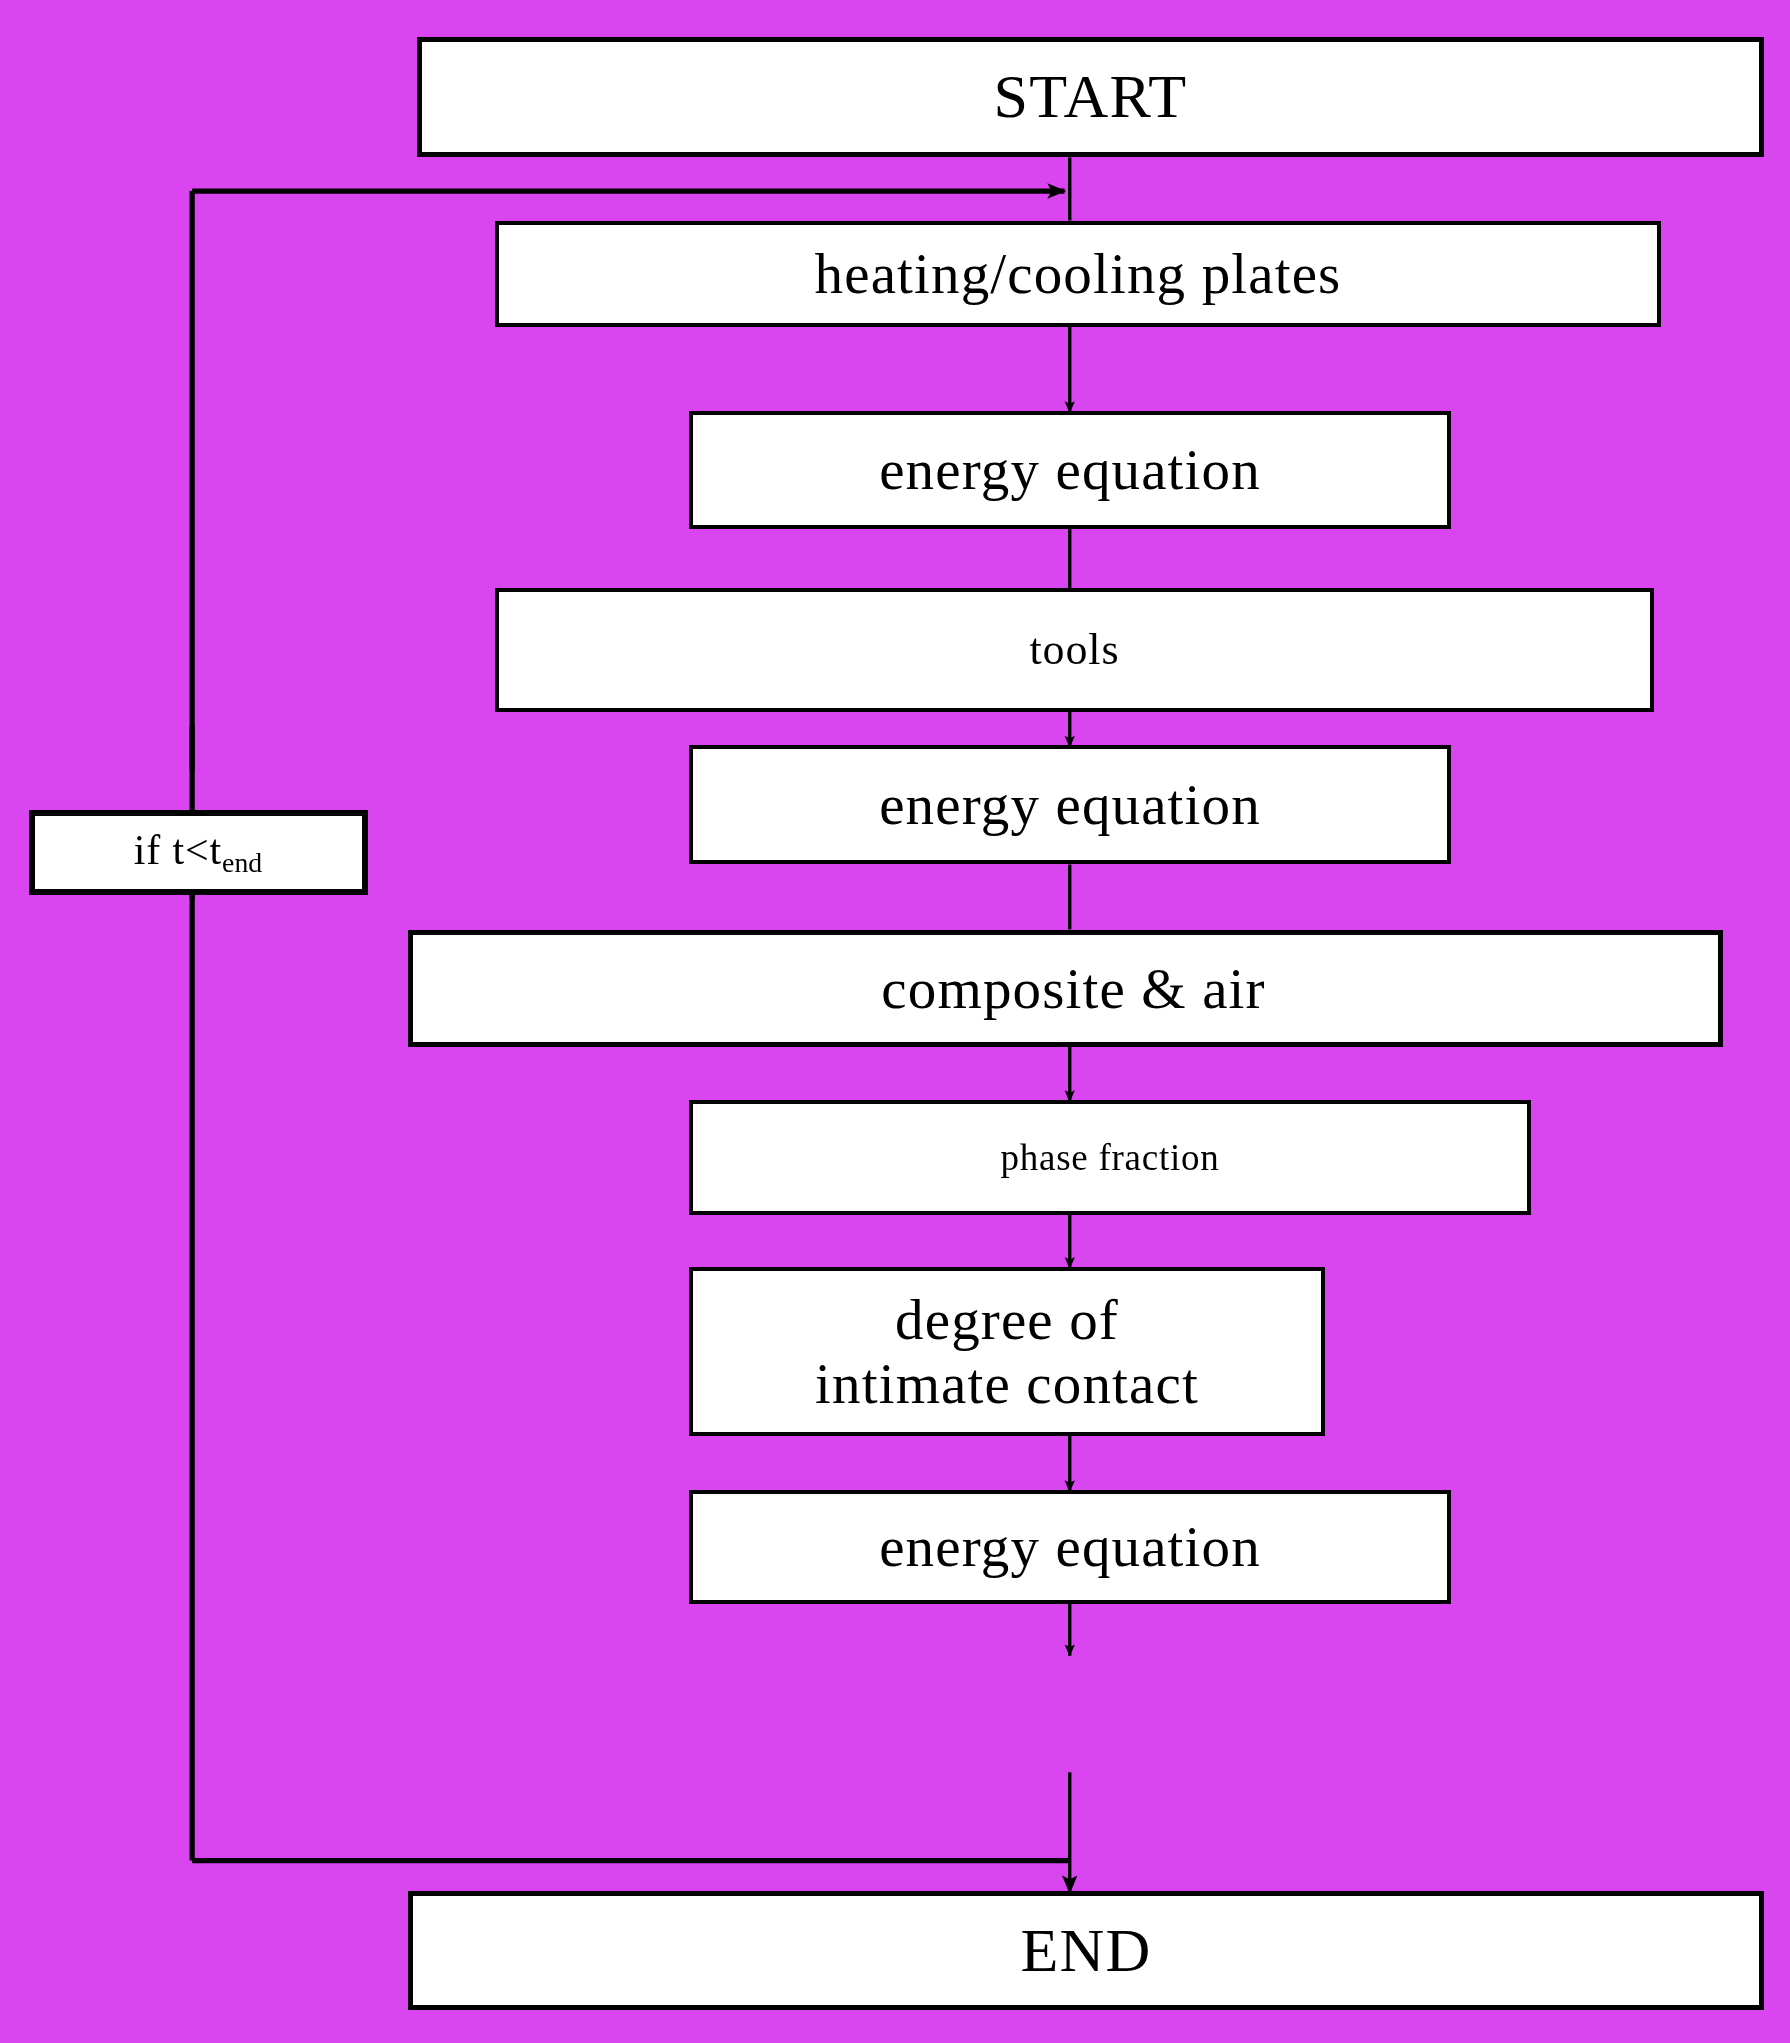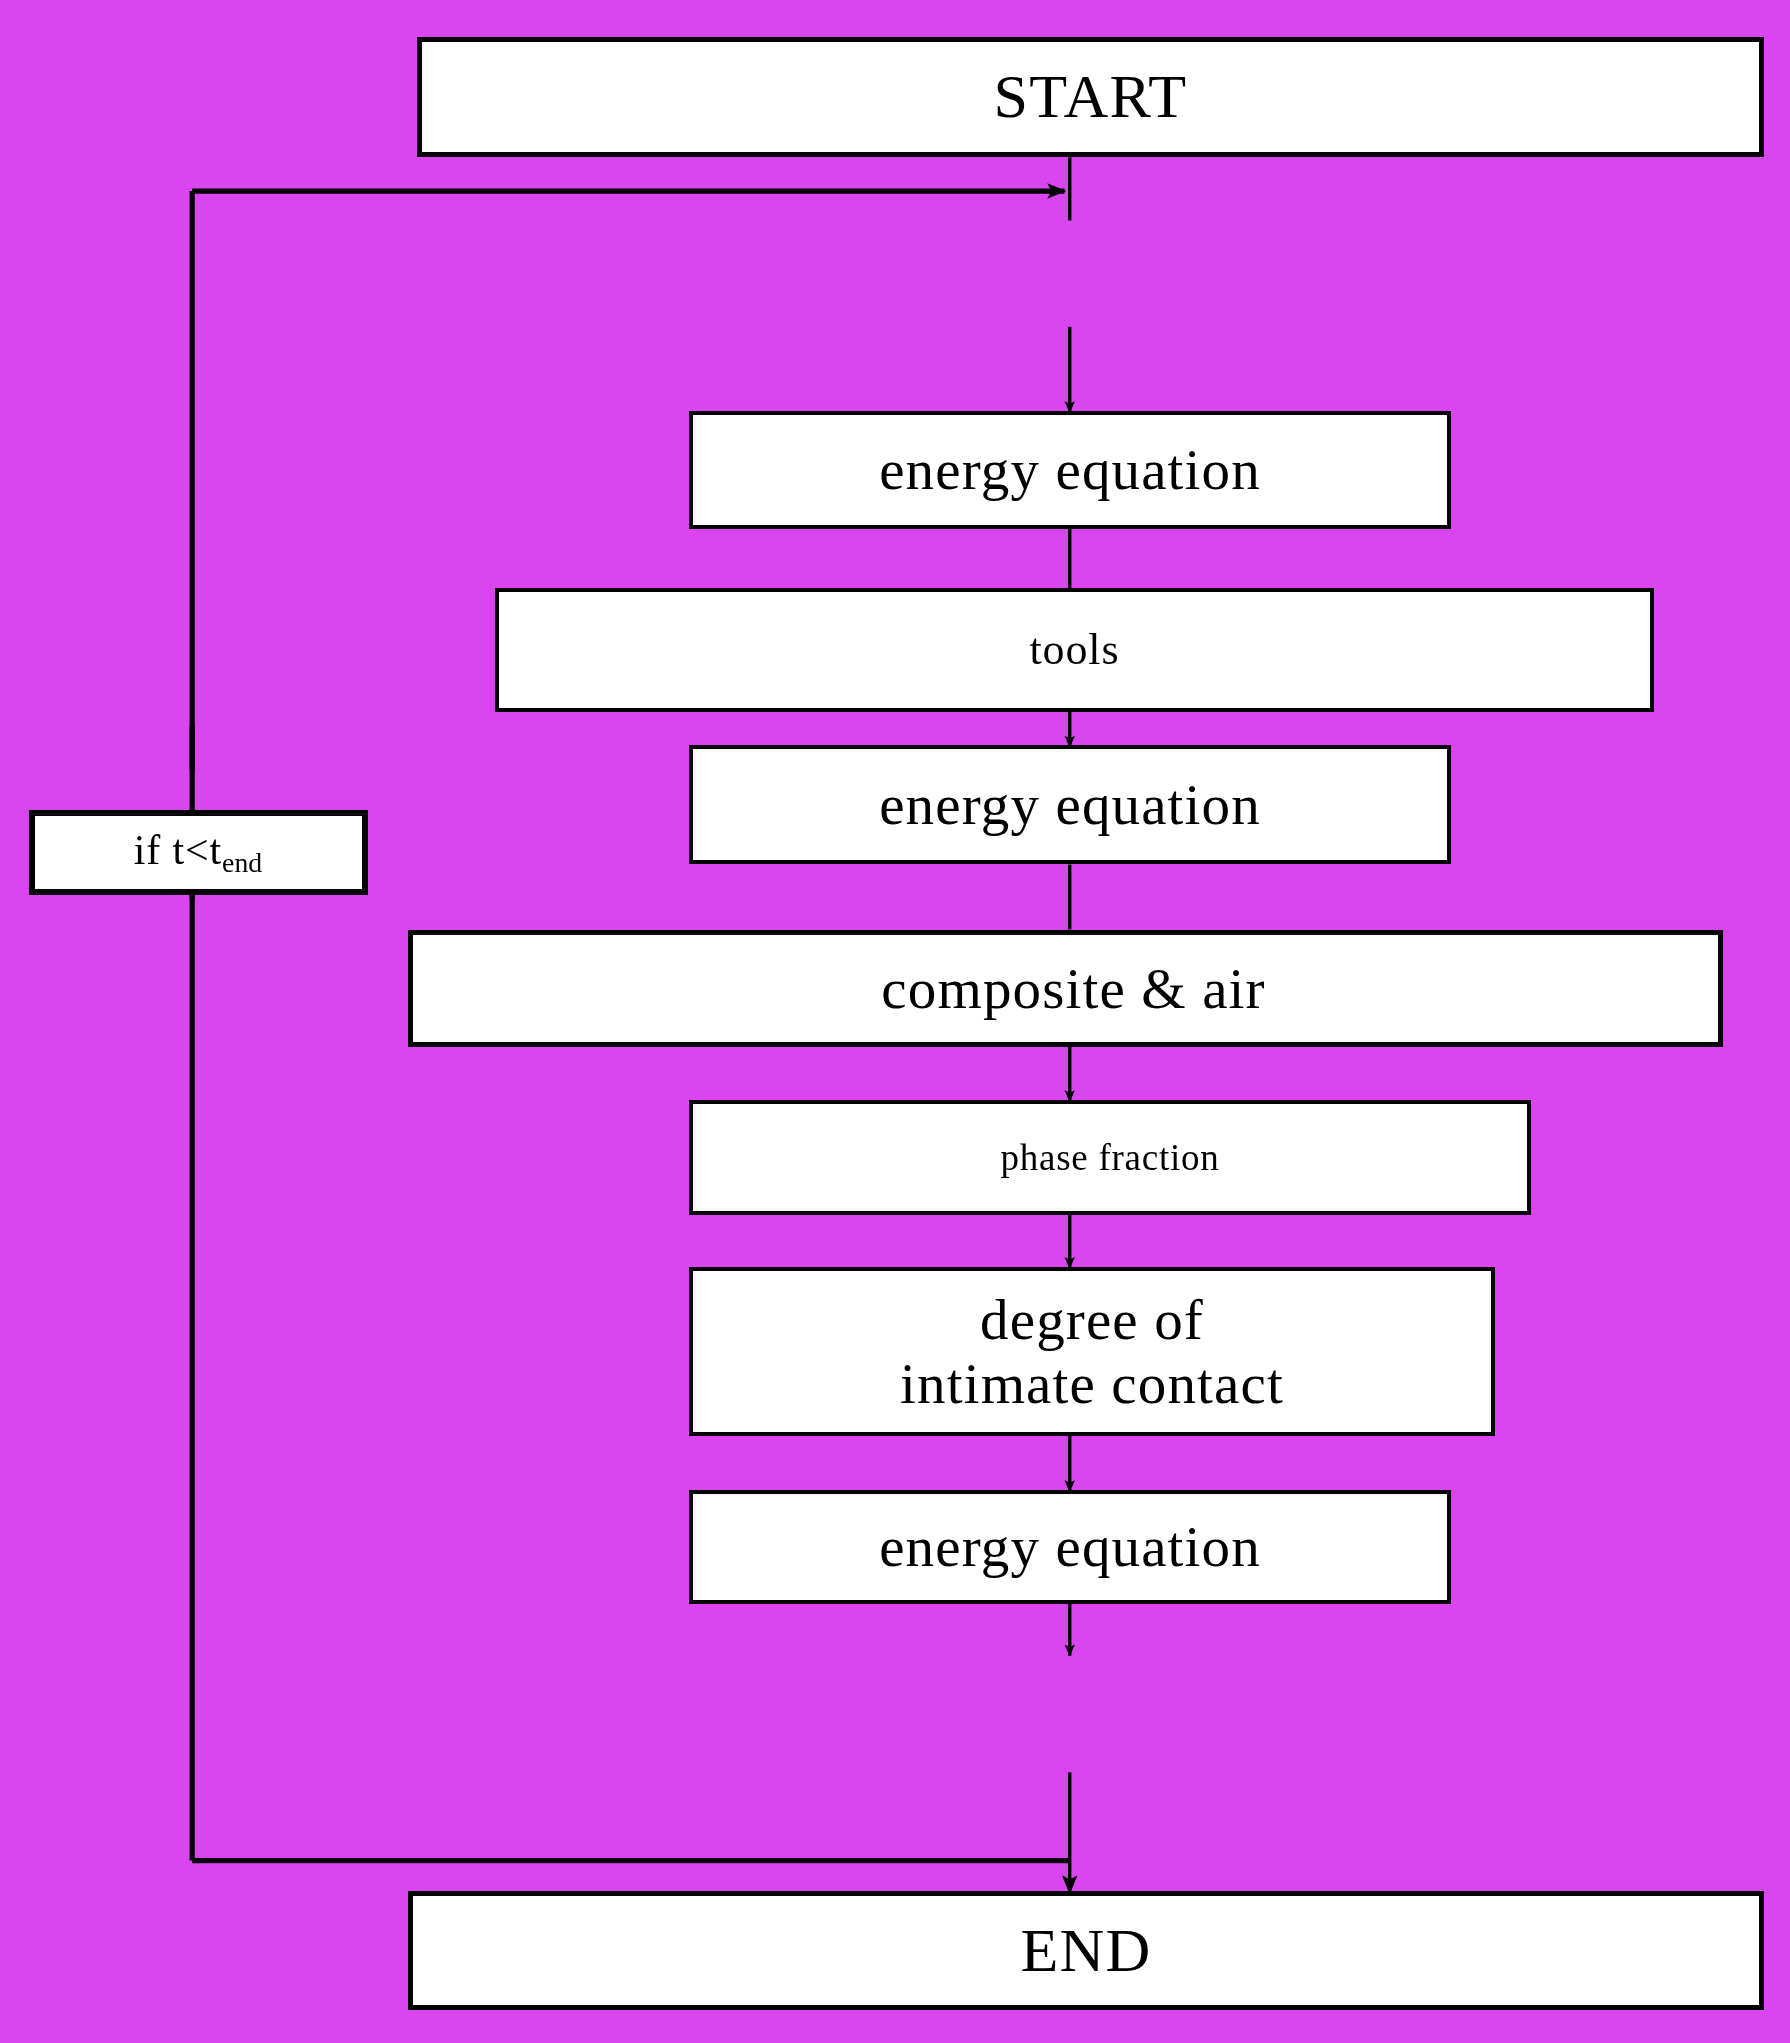--- a/index.html
+++ b/index.html
@@ -97,20 +97,23 @@
     <line x1="222" y1="221" x2="1231" y2="221" stroke="#000000" stroke-width="6" marker-end="url(#ahbig)"></line>
 
     <line x1="222" y1="840" x2="222" y2="890" stroke="#000000" stroke-width="6"></line>
     <line x1="222" y1="988" x2="222" y2="1040" stroke="#000000" stroke-width="6"></line>
   </svg>
 
   <div class="node" style="left:417px; top:37px; width:1347px; height:120px; font-size:62px;">
     <span class="label">START</span>
   </div>
 
+  <div class="node thin" style="left:495px; top:221px; width:1166px; height:106px; font-size:57px;">
+    <span class="label">heating/cooling plates</span>
+  </div>
 
   <div class="node thin" style="left:689px; top:411px; width:762px; height:118px; font-size:57px;">
     <span class="label">energy  equation</span>
   </div>
 
   <div class="node thin" style="left:495px; top:588px; width:1159px; height:124px; font-size:44px;">
     <span class="label">tools</span>
   </div>
 
   <div class="node thin" style="left:689px; top:745px; width:762px; height:119px; font-size:57px;">
@@ -118,21 +121,21 @@
   </div>
 
   <div class="node" style="left:408px; top:930px; width:1315px; height:117px; font-size:57px;padding-left:16px;">
     <span class="label">composite  &amp;  air</span>
   </div>
 
   <div class="node thin" style="left:689px; top:1100px; width:842px; height:115px; font-size:37px;">
     <span class="label">phase  fraction</span>
   </div>
 
-  <div class="node thin" style="left:689px; top:1267px; width:806px; height:169px; font-size:57px;">
+  <div class="node thin" style="left:689px; top:1267px; width:636px; height:169px; font-size:57px;">
     <span class="label" style="white-space:pre-line;">degree  of
 intimate  contact</span>
   </div>
 
   <div class="node thin" style="left:689px; top:1490px; width:762px; height:114px; font-size:57px;">
     <span class="label">energy  equation</span>
   </div>
 
 
   <div class="node" style="left:408px; top:1891px; width:1356px; height:119px; font-size:62px;">

